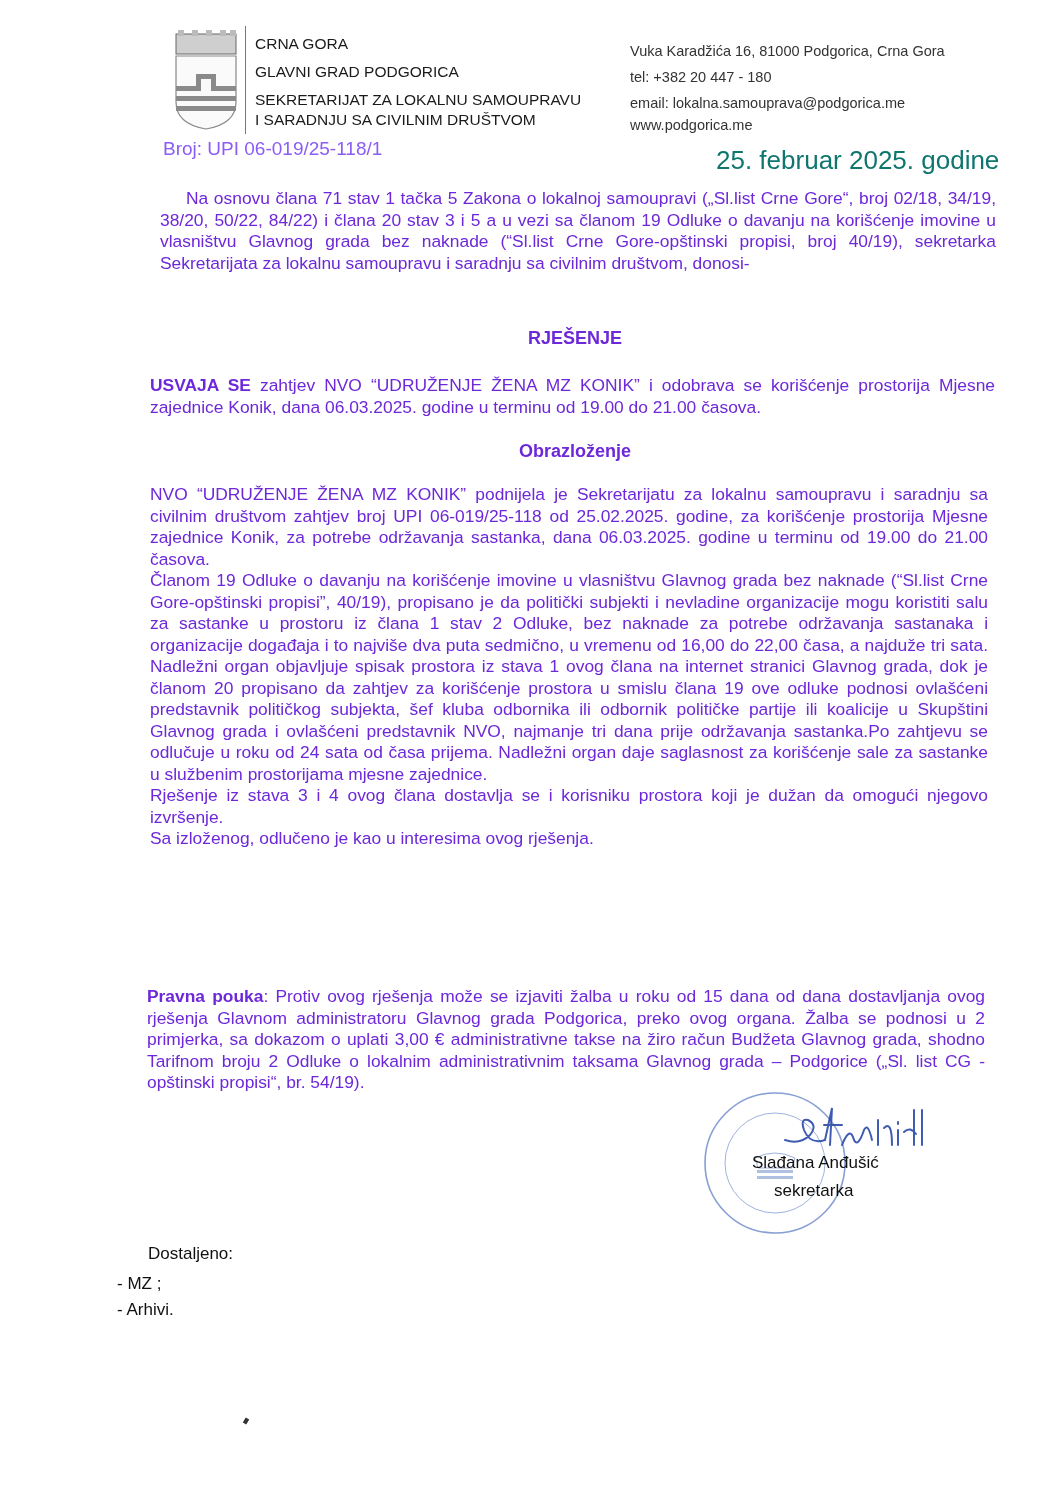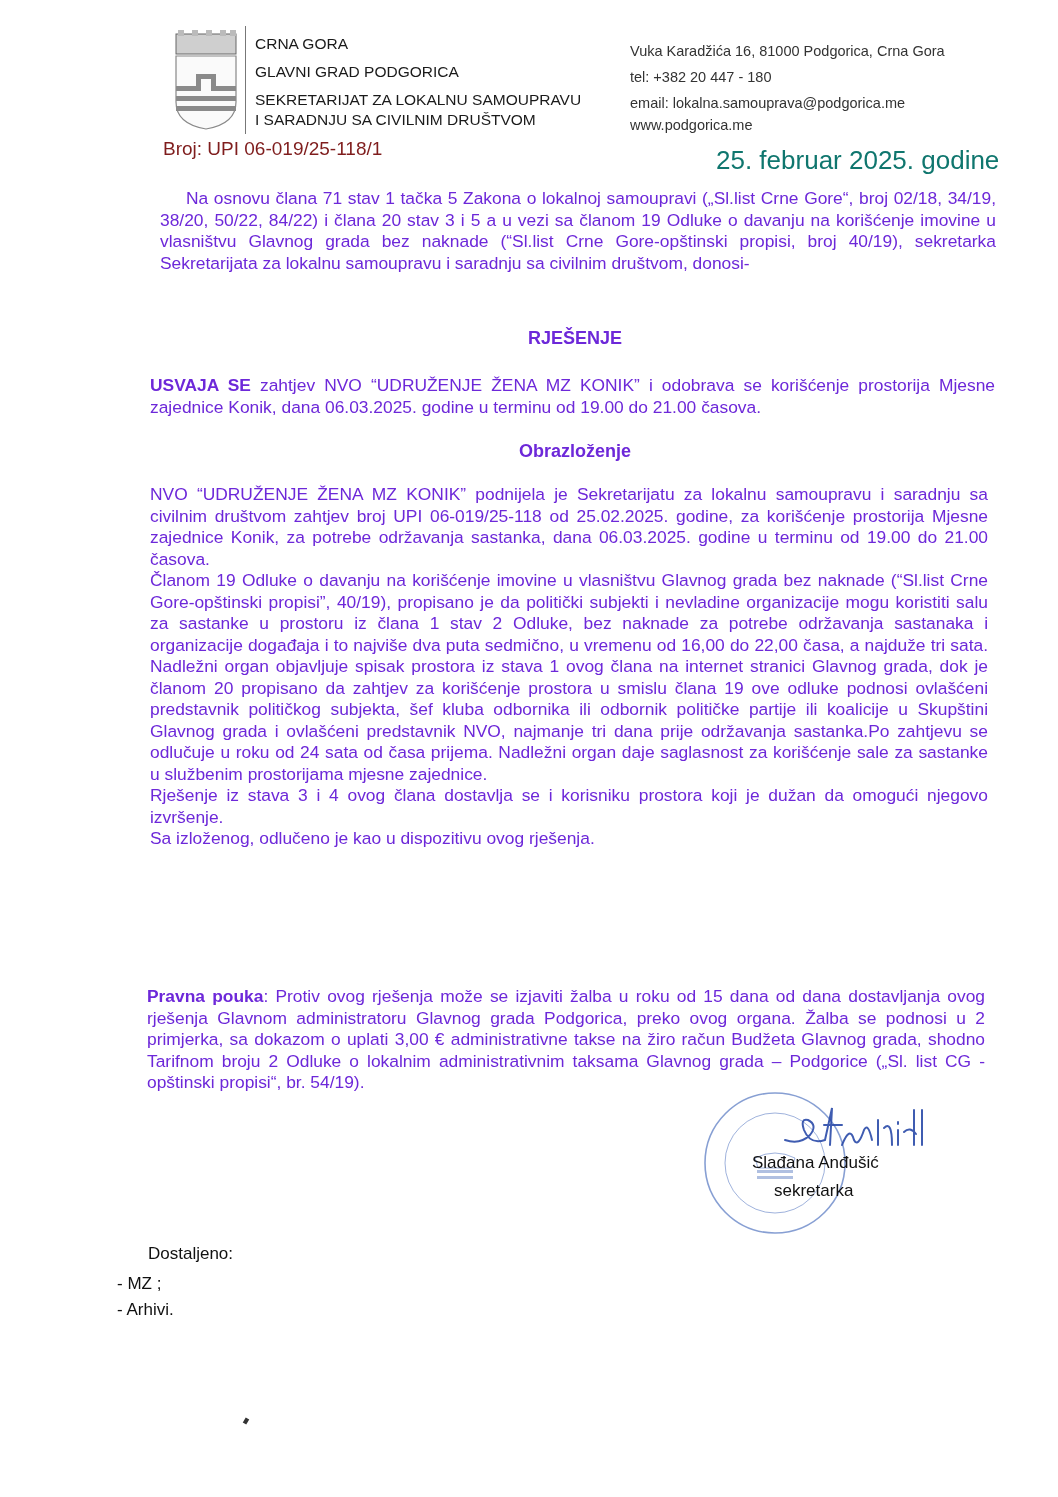--- a/index.html
+++ b/index.html
@@ -9,21 +9,21 @@
 
   
   .crest { left: 170px; top: 30px; width: 72px; height: 100px; }
   .vline { left: 245px; top: 26px; width: 1px; height: 108px; background: #777; }
   .hdr-left { left: 255px; top: 36px; font-size: 15.5px; line-height: 1; color: #1a1a1a; }
   .hdr-left div { white-space: nowrap; }
   .hdr-left .l1 { position: absolute; top: 0; }
   .hdr-left .l2 { position: absolute; top: 28px; }
   .hdr-left .l3 { position: absolute; top: 56px; }
   .hdr-left .l4 { position: absolute; top: 76px; }
-  .broj { left: 163px; top: 138px; font-size: 19px; color: #7f1d1d; white-space: nowrap; }
+  .broj { left: 163px; top: 138px; font-size: 19px; color: #8b5cf6; white-space: nowrap; }
 
   .hdr-right { left: 630px; top: 44px; font-size: 14.5px; color: #333; line-height: 1; }
   .hdr-right div { position: absolute; white-space: nowrap; }
   .hdr-right .r1 { top: 0; }
   .hdr-right .r2 { top: 26px; }
   .hdr-right .r3 { top: 52px; }
   .hdr-right .r4 { top: 74px; }
   .date { left: 716px; top: 145px; font-size: 26px; white-space: nowrap; color: #0f766e; }
 
   
@@ -88,21 +88,21 @@
 <div class="abs para intro">Na osnovu člana 71 stav 1 tačka 5 Zakona o lokalnoj samoupravi („Sl.list Crne Gore“, broj 02/18, 34/19, 38/20, 50/22, 84/22) i člana  20 stav 3 i 5 a u vezi sa članom 19 Odluke o davanju na korišćenje imovine u vlasništvu Glavnog grada bez naknade (“Sl.list Crne Gore-opštinski propisi, broj 40/19), sekretarka Sekretarijata za lokalnu samoupravu i saradnju sa civilnim društvom, donosi-</div>
 
 <div class="abs para heading h-rjesenje">RJEŠENJE</div>
 <div class="abs para decision"><b class="bold">USVAJA SE</b><span> zahtjev NVO “UDRUŽENJE ŽENA MZ KONIK”  i odobrava se korišćenje prostorija Mjesne zajednice Konik, dana 06.03.2025. godine u terminu od 19.00 do 21.00 časova.</span></div>
 
 <div class="abs para heading h-obraz">Obrazloženje</div>
 <div class="abs para reason">
   <p>NVO “UDRUŽENJE ŽENA MZ KONIK” podnijela je Sekretarijatu za lokalnu samoupravu i saradnju sa civilnim društvom  zahtjev broj UPI 06-019/25-118 od 25.02.2025. godine, za korišćenje prostorija Mjesne zajednice Konik, za potrebe održavanja sastanka, dana 06.03.2025. godine u terminu od 19.00 do 21.00 časova.</p>
   <p>Članom 19 Odluke o davanju na korišćenje imovine u vlasništvu Glavnog grada bez naknade (“Sl.list Crne Gore-opštinski propisi”, 40/19), propisano je da politički subjekti i nevladine organizacije mogu koristiti salu za sastanke u prostoru iz člana 1 stav 2 Odluke, bez naknade za potrebe održavanja sastanaka i organizacije događaja i to najviše dva puta sedmično, u vremenu od 16,00 do 22,00 časa, a najduže tri sata. Nadležni organ objavljuje spisak prostora iz stava 1 ovog člana na internet stranici Glavnog grada, dok je članom 20 propisano  da zahtjev za korišćenje prostora u smislu člana 19 ove odluke podnosi ovlašćeni predstavnik političkog subjekta, šef kluba odbornika ili odbornik političke partije ili koalicije u Skupštini Glavnog grada i ovlašćeni predstavnik NVO, najmanje tri dana prije održavanja sastanka.Po zahtjevu se odlučuje u roku od 24 sata od časa prijema. Nadležni organ daje saglasnost za korišćenje sale za sastanke u službenim prostorijama mjesne zajednice.</p>
   <p>Rješenje iz stava 3 i 4 ovog člana dostavlja se i korisniku prostora koji je dužan da omogući njegovo izvršenje.</p>
-  <p>Sa izloženog, odlučeno je kao u dispozitivu ovog rješenja.</p>
+  <p>Sa izloženog, odlučeno je kao u interesima ovog rješenja.</p>
 </div>
 
 <div class="abs para pouka"><b class="bold">Pravna pouka</b><span>: Protiv ovog rješenja može se izjaviti žalba u roku od 15 dana od dana dostavljanja ovog rješenja Glavnom administratoru Glavnog grada Podgorica, preko ovog organa. Žalba se podnosi u 2 primjerka, sa dokazom o uplati 3,00 € administrativne takse na žiro račun Budžeta Glavnog grada, shodno Tarifnom broju 2 Odluke o lokalnim administrativnim taksama Glavnog grada – Podgorice („Sl. list CG - opštinski propisi“, br. 54/19).</span></div>
 
 <div class="abs stamp">
   <svg width="150" height="150" viewBox="0 0 150 150">
     <circle cx="75" cy="75" r="70" fill="none" stroke="#5f7fc4" stroke-width="1.6" opacity="0.75"></circle>
     <circle cx="75" cy="75" r="50" fill="none" stroke="#5f7fc4" stroke-width="1" opacity="0.6"></circle>
     <path d="M55 70 Q75 60 95 70 L92 80 H58 Z" fill="none" stroke="#5f7fc4" stroke-width="1" opacity="0.6"></path>
     <rect x="57" y="82" width="36" height="3" fill="#5f7fc4" opacity="0.5"></rect>

